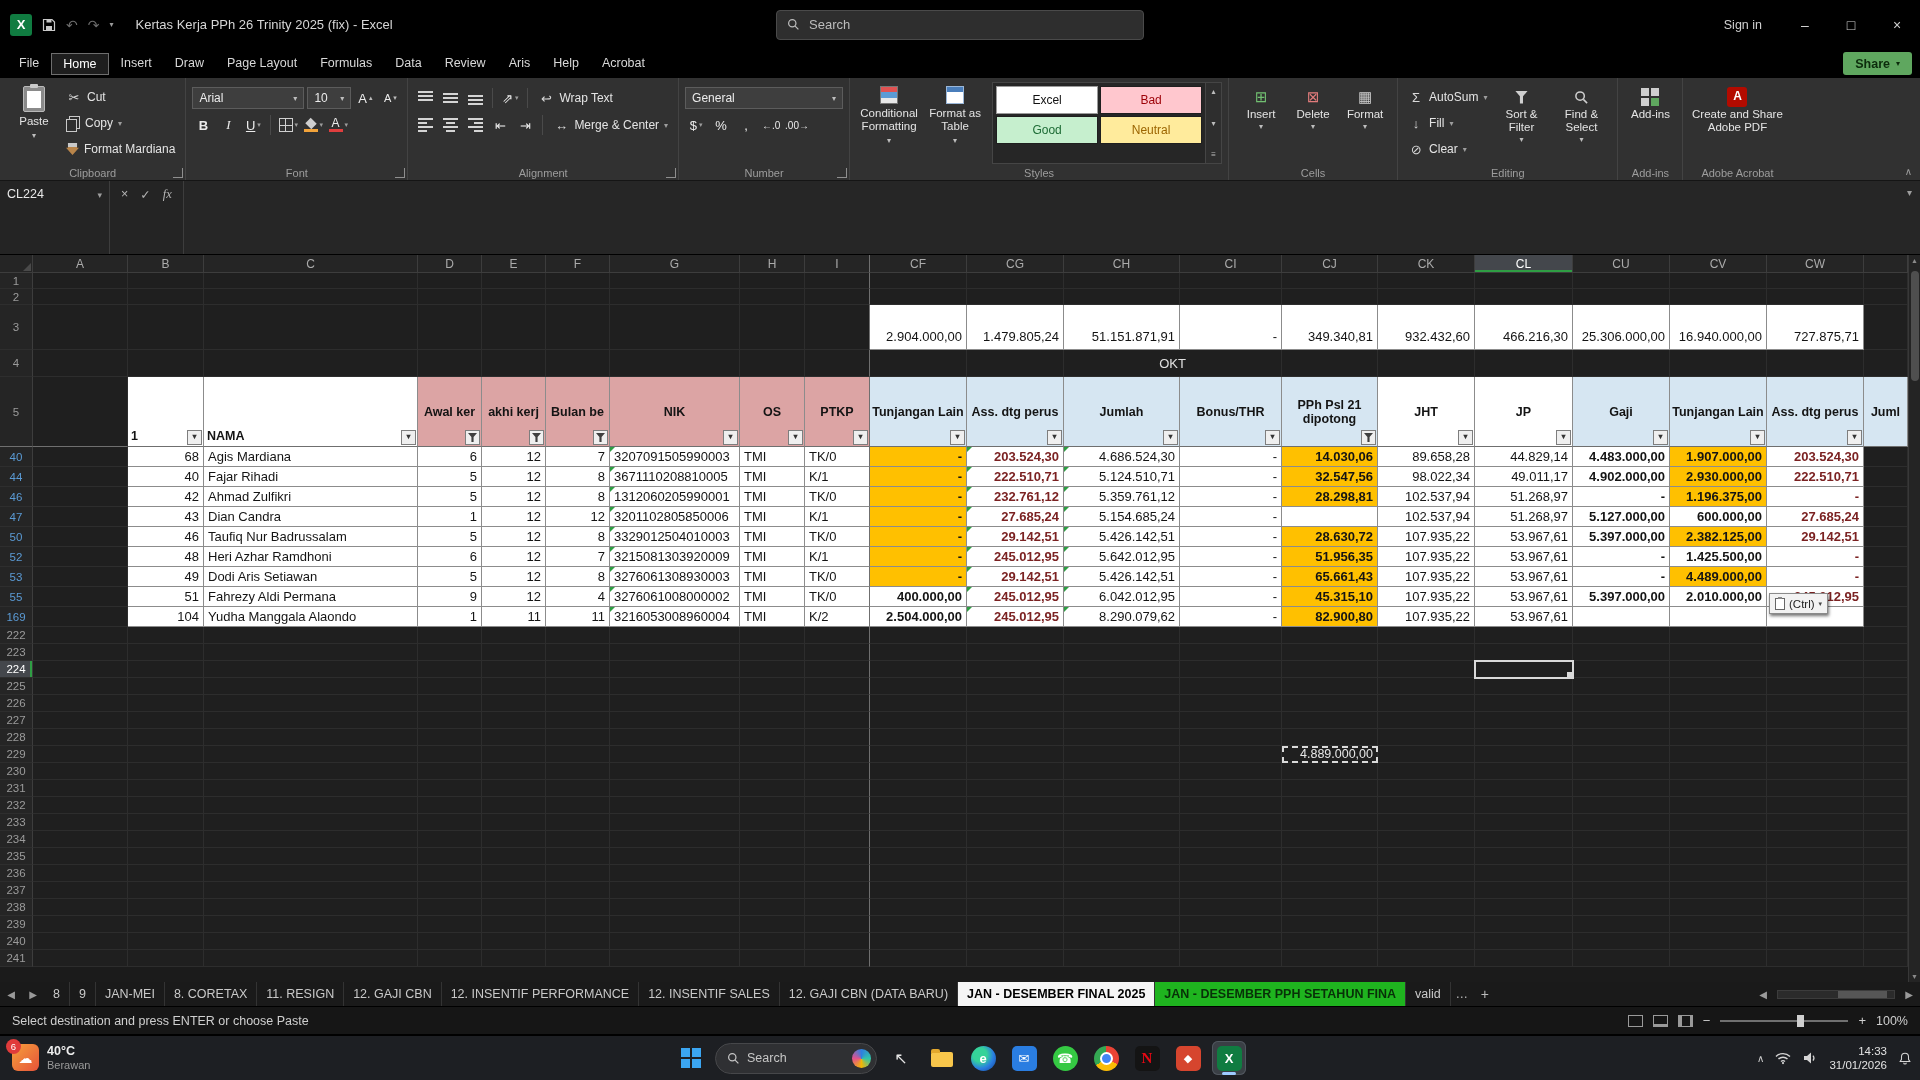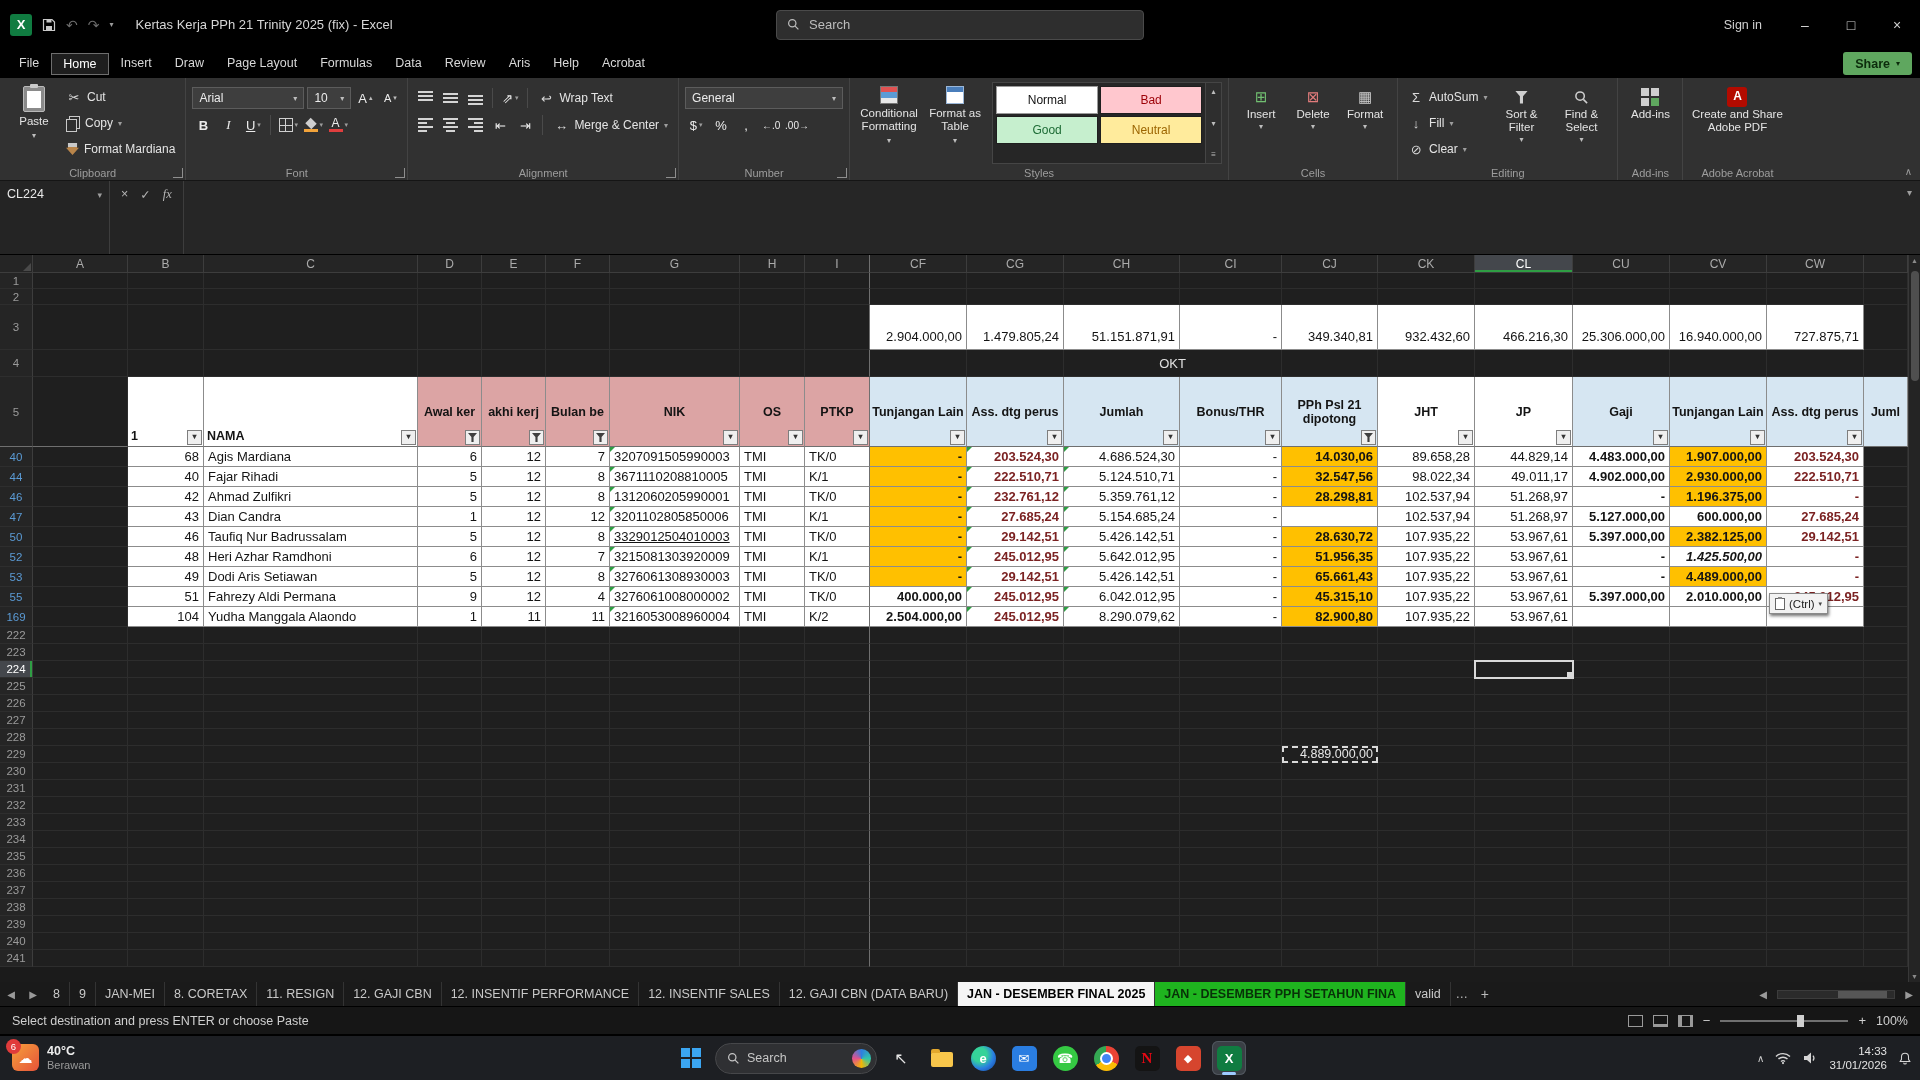--- a/index.html
+++ b/index.html
@@ -215,21 +215,21 @@
       </button>
       <button class="qat dis">
           <span>↶</span>
         </button>
       <button class="qat dis">
           <span>↷</span>
         </button>
       <button class="qat">
           <span class="tinydd">▾</span>
         </button>
-      <span class="tb-title">Kertas Kerja PPh 21 Trinity 2025 (fix)  -  Excel</span>
+      <span class="tb-title">Kertas Kerja PPh 26 Trinity 2025 (fix)  -  Excel</span>
     </div>
     <div class="tb-search">
       <svg width="13" height="13" viewBox="0 0 16 16">
           <circle cx="6.5" cy="6.5" r="4.5" fill="none" stroke="#bdbdbd" stroke-width="1.5"></circle>
           <line x1="10" y1="10" x2="14" y2="14" stroke="#bdbdbd" stroke-width="1.5"></line>
         </svg>
       <span>Search</span>
     </div>
     <div class="tbr">
       <span class="signin">Sign in</span>
@@ -441,21 +441,21 @@
         <span>Conditional Formatting</span>
         <span class="dd">▾</span>
       </div>
       <div class="bigbtn w66">
         <span class="ic-ft"></span>
         <span>Format as Table</span>
         <span class="dd">▾</span>
       </div>
       <div class="galwrap">
         <div class="gal">
-          <div class="chip normal">Normal</div>
+          <div class="chip normal">Excel</div>
           <div class="chip bad">Bad</div>
           <div class="chip good">Good</div>
           <div class="chip neutral">Neutral</div>
         </div>
         <div class="galscroll">
           <span>▴</span>
           <span>▾</span>
           <span>≡</span>
         </div>
       </div>
@@ -858,21 +858,21 @@
             <div class="cell dark" style="width: 44px;"></div>
           </div>
           <div class="grow" style="height: 20px;">
             <div class="rh blue">50</div>
             <div class="cell dark" style="width: 95px;"></div>
             <div class="cell white r" style="width: 76px;">46</div>
             <div class="cell white l" style="width: 214px;">Taufiq Nur Badrussalam</div>
             <div class="cell white r" style="width: 64px;">5</div>
             <div class="cell white r" style="width: 64px;">12</div>
             <div class="cell white r" style="width: 64px;">8</div>
-            <div class="cell white l tri" style="width: 130px; text-decoration: underline;">3329012504010003</div>
+            <div class="cell white l tri" style="width: 130px;">3329012504010003</div>
             <div class="cell white l" style="width: 65px;">TMI</div>
             <div class="cell white l fzr" style="width: 65px;">TK/0</div>
             <div class="cell gold r b" style="width: 97px;">-</div>
             <div class="cell white r b mar tri" style="width: 97px;">29.142,51</div>
             <div class="cell white r tri" style="width: 116px;">5.426.142,51</div>
             <div class="cell white r" style="width: 102px;">-</div>
             <div class="cell gold r b" style="width: 96px;">28.630,72</div>
             <div class="cell white r" style="width: 97px;">107.935,22</div>
             <div class="cell white r" style="width: 98px;">53.967,61</div>
             <div class="cell white r b" style="width: 97px;">5.397.000,00</div>
@@ -892,21 +892,21 @@
             <div class="cell white l" style="width: 65px;">TMI</div>
             <div class="cell white l fzr" style="width: 65px;">K/1</div>
             <div class="cell gold r b" style="width: 97px;">-</div>
             <div class="cell white r b mar tri" style="width: 97px;">245.012,95</div>
             <div class="cell white r tri" style="width: 116px;">5.642.012,95</div>
             <div class="cell white r" style="width: 102px;">-</div>
             <div class="cell gold r b" style="width: 96px;">51.956,35</div>
             <div class="cell white r" style="width: 97px;">107.935,22</div>
             <div class="cell white r" style="width: 98px;">53.967,61</div>
             <div class="cell white r b" style="width: 97px;">-</div>
-            <div class="cell white r b" style="width: 97px; font-style: italic;">1.425.500,00</div>
+            <div class="cell white r b" style="width: 97px;">1.425.500,00</div>
             <div class="cell white r b mar" style="width: 97px;">-</div>
             <div class="cell dark" style="width: 44px;"></div>
           </div>
           <div class="grow" style="height: 20px;">
             <div class="rh blue">53</div>
             <div class="cell dark" style="width: 95px;"></div>
             <div class="cell white r" style="width: 76px;">49</div>
             <div class="cell white l" style="width: 214px;">Dodi Aris Setiawan</div>
             <div class="cell white r" style="width: 64px;">5</div>
             <div class="cell white r" style="width: 64px;">12</div>

